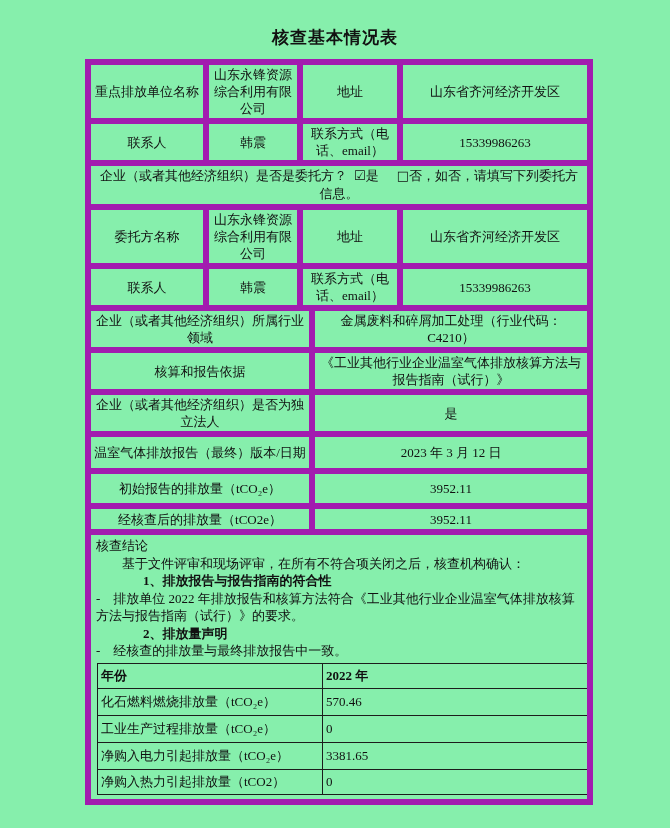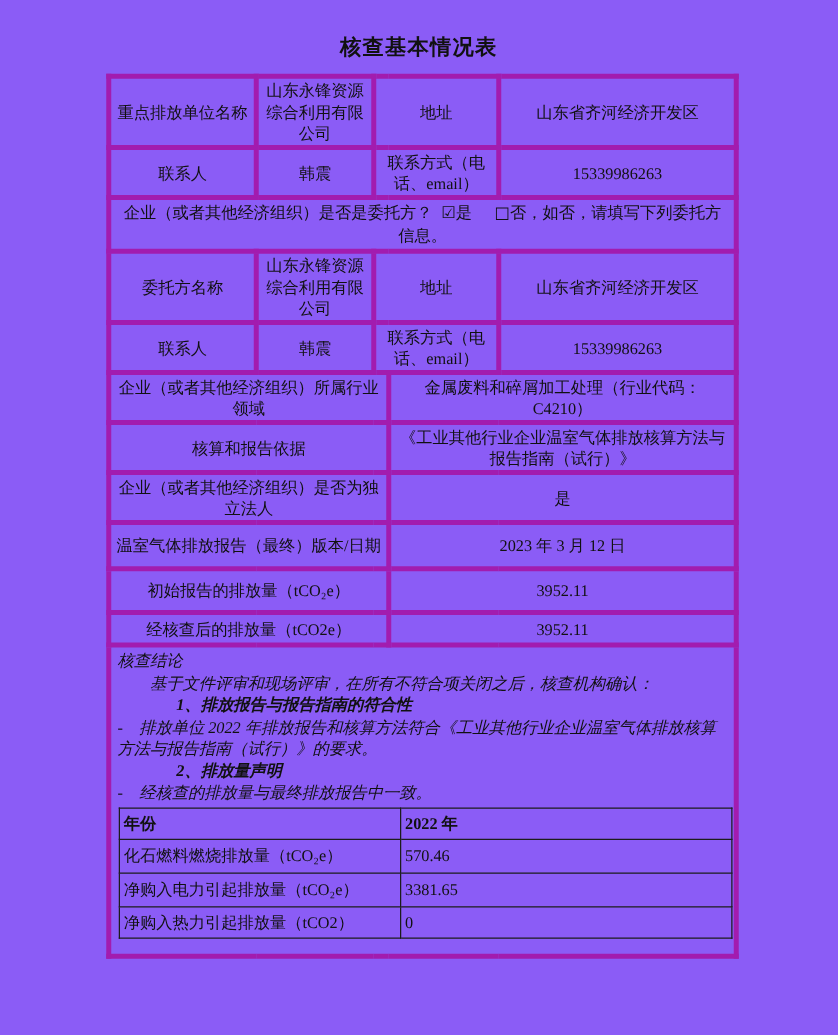--- a/index.html
+++ b/index.html
@@ -1,44 +1,44 @@
 <!DOCTYPE html>
 <html><head>
 <meta charset="utf-8">
 <style>
   html,body{margin:0;padding:0;}
   body{
     width:670px;height:828px;background:#ffffff;color:#111;
     font-family:"Liberation Serif","DejaVu Serif",serif;
     overflow:hidden;
   }
-  .page{position:relative;width:670px;height:828px;background:#8b5cf6;}
+  .page{position:relative;width:670px;height:828px;background:#86efac;}
   .doc-title{
     margin:0;padding-top:26px;text-align:center;
     font-size:17px;font-weight:bold;letter-spacing:1px;
   }
   table.outer{
     border-collapse:collapse;table-layout:fixed;
     width:502px;margin:10px 0 0 85px;
   }
   table.outer td{
-    border:4px solid #a21caf;text-align:center;vertical-align:middle;
+    border:6px solid #a21caf;text-align:center;vertical-align:middle;
     padding:1px 3px;font-size:13px;line-height:17px;
     overflow:hidden;
   }
   .qrow-cell div{line-height:18px;}
   .chkbox{font-family:"DejaVu Sans","Liberation Sans",sans-serif;font-size:13px;}
   .gap-ideo{display:inline-block;width:18px;}
   .gap-sm{display:inline-block;width:7px;}
   .conclusion-cell{
     text-align:left !important;vertical-align:top !important;
     padding:2px 5px 4px 5px !important;
   }
   .conclusion-cell p{
-    margin:0;font-size:13px;line-height:17.5px;white-space:pre-wrap;font-style:italic;
+    margin:0;font-size:13px;line-height:17.5px;white-space:pre-wrap;
   }
   .conclusion-cell p.bold{font-weight:bold;margin-left:47px;}
   table.inner{
     border-collapse:collapse;table-layout:fixed;
     width:490px;margin:3px 0 0 1px;
   }
   table.inner td{
     border:1px solid #1c1c1c;text-align:left;vertical-align:middle;
     padding:1px 3px;font-size:13px;line-height:16px;
   }
@@ -145,20 +145,24 @@
           <tbody>
                 <tr style="height:25px">
             <td class="bold">年份</td>
             <td class="bold">2022 年</td>
           </tr>
           <tr style="height:27px">
             <td>化石燃料燃烧排放量（tCO₂e）</td>
             <td>570.46</td>
           </tr>
           <tr style="height:27px">
+            <td>工业生产过程排放量（tCO₂e）</td>
+            <td>0</td>
+          </tr>
+          <tr style="height:27px">
             <td>净购入电力引起排放量（tCO₂e）</td>
             <td>3381.65</td>
           </tr>
           <tr style="height:25px">
             <td>净购入热力引起排放量（tCO2）</td>
             <td>0</td>
           </tr>
         </tbody>
             </table>
       </td>

